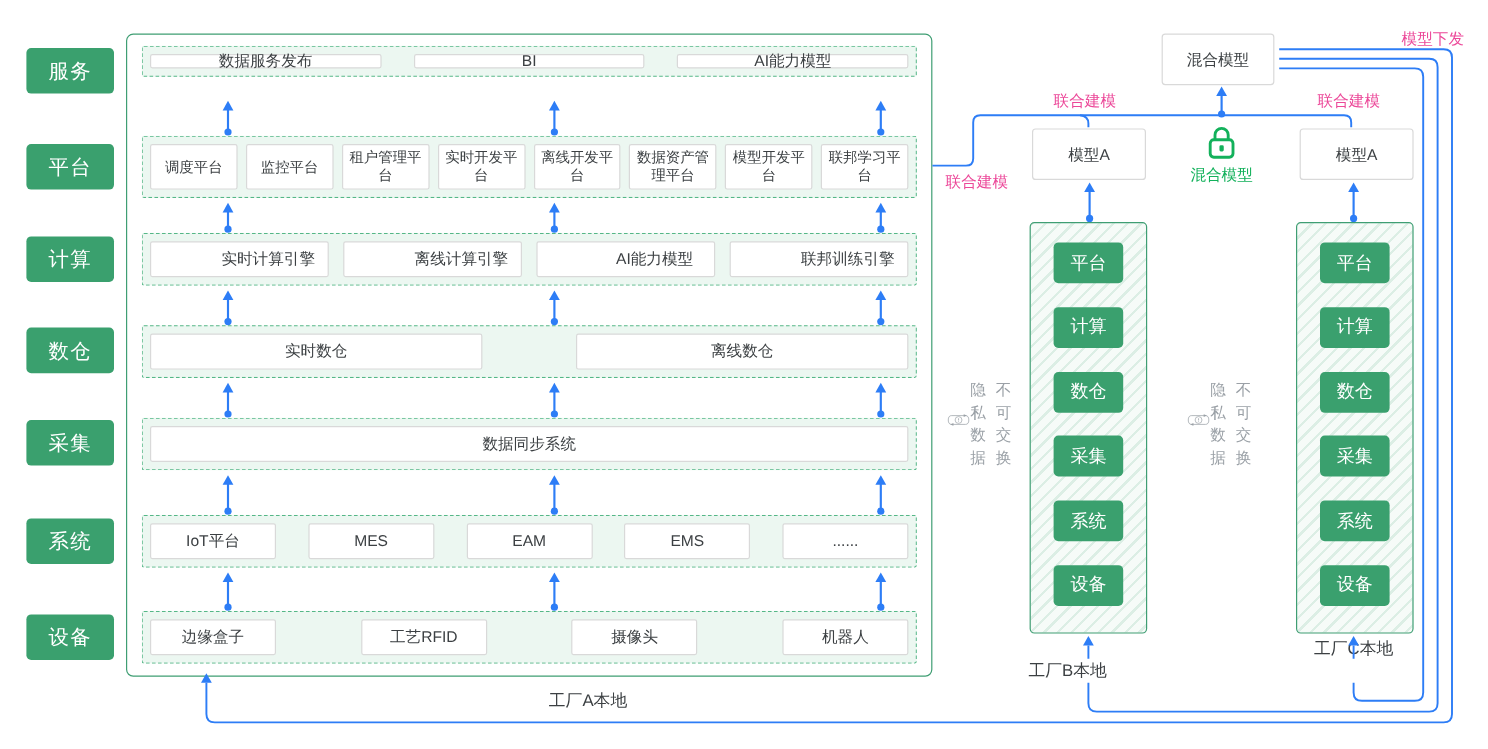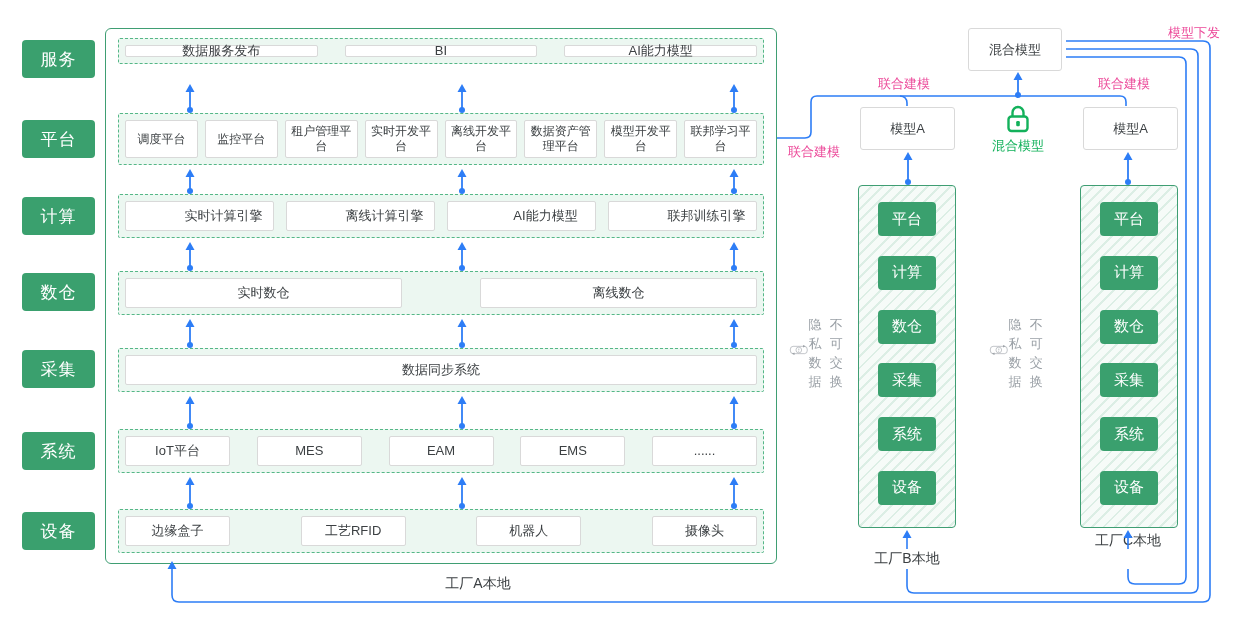--- a/index.html
+++ b/index.html
@@ -100,22 +100,22 @@
   <div class="row row-sys">
       <div class="item">IoT平台</div>
       <div class="item">MES</div>
       <div class="item">EAM</div>
       <div class="item">EMS</div>
       <div class="item">......</div>
     </div>
   <div class="row row-dev">
       <div class="item">边缘盒子</div>
       <div class="item">工艺RFID</div>
+      <div class="item">摄像头</div>
       <div class="item">机器人</div>
-      <div class="item">摄像头</div>
     </div>
 
   <div class="model-box" style="left:968px;top:28px;width:94px;height:43px">混合模型</div>
   <div class="model-box" style="left:860px;top:107px;width:95px;height:43px">模型A</div>
   <div class="model-box" style="left:1083px;top:107px;width:95px;height:43px">模型A</div>
 
   <svg style="position:absolute;left:1004px;top:103px" width="28" height="32" viewBox="0 0 28 32">
     <path d="M8.5,14 V9.5 a5.5,5.5 0 0 1 11,0 V14" fill="none" stroke="#13b15b" stroke-width="2.4"></path>
     <rect x="4.5" y="13.5" width="19" height="14.5" rx="3" fill="#fff" stroke="#13b15b" stroke-width="2.4"></rect>
     <rect x="12.2" y="18" width="3.6" height="5.2" rx="1.2" fill="#13b15b"></rect>
@@ -164,22 +164,22 @@
     </div>
   <div class="factory-col" style="left:1080px">
       <div class="stage-box">平台</div>
       <div class="stage-box">计算</div>
       <div class="stage-box">数仓</div>
       <div class="stage-box">采集</div>
       <div class="stage-box">系统</div>
       <div class="stage-box">设备</div>
     </div>
 
-  <div class="dark-label" style="left:428px;top:575px;width:100px;text-align:center">工厂A本地</div>
-  <div class="dark-label" style="left:857px;top:550px;width:100px;text-align:center">工厂B本地</div>
+  <div class="dark-label" style="left:440px;top:575px;width:100px;text-align:center">工厂A本地</div>
+  <div class="dark-label" style="left:857px;top:550px;width:100px;text-align:left">工厂B本地</div>
   <div class="dark-label" style="left:1078px;top:532px;width:100px;text-align:center">工厂C本地</div>
 
   <svg class="overlay" width="1240" height="624" viewBox="0 0 1240 624">
     <g stroke="#2d7df6" stroke-width="1.6" fill="none">
 
       <path d="M777,138 H805 Q811,138 811,132 V102 Q811,96 817,96 H1120 Q1126,96 1126,102 V106"></path>
       <path d="M900,96 Q907,96.5 907,103 V106"></path>
 
       <path d="M1066,41 H1203 Q1210,41 1210,48 V595 Q1210,602 1203,602 H179 Q172,602 172,595 V569"></path>
       <path d="M1066,49 H1191 Q1198,49 1198,56 V586 Q1198,593 1191,593 H914 Q907,593 907,586 V569"></path>

